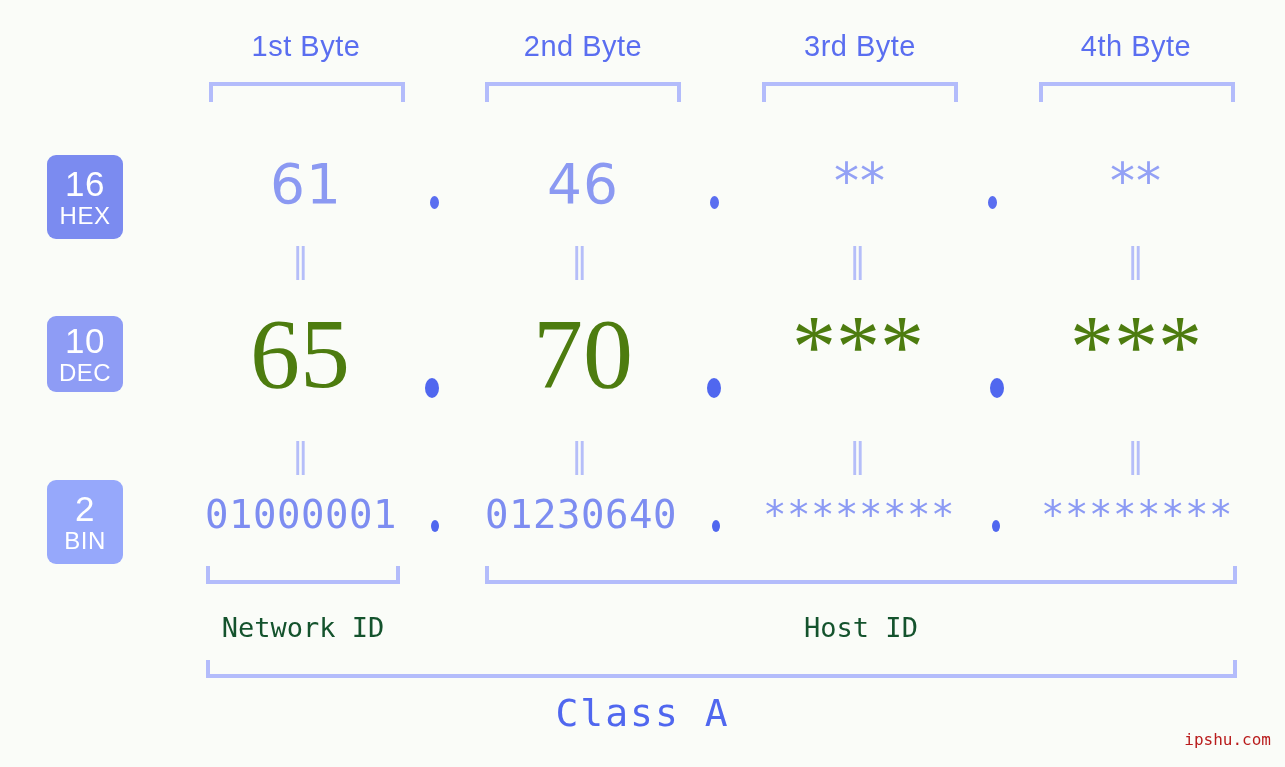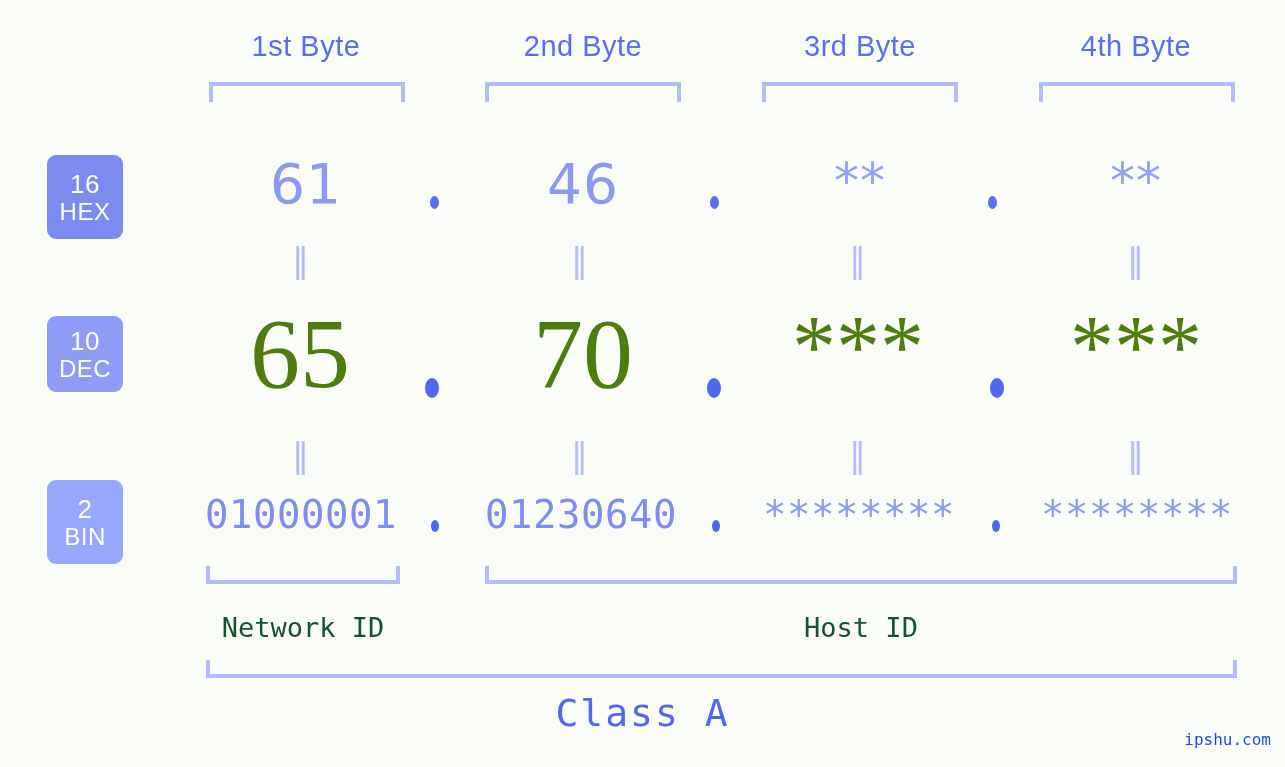--- a/index.html
+++ b/index.html
@@ -57,21 +57,21 @@
     border-radius: 9px;
     color: #ffffff;
     text-align: center;
     display: flex;
     flex-direction: column;
     align-items: center;
     justify-content: center;
     line-height: 1;
   }
   .badge .num {
-    font-size: 26px;
+    font-size: 35px;
     font-weight: 400;
     letter-spacing: 0.5px;
   }
   .badge .nm {
     font-size: 24px;
     font-weight: 400;
     margin-top: 3px;
     letter-spacing: 0.5px;
   }
   #badge-hex { top: 155px; height: 84px; background: #7b8bf0; }
@@ -177,21 +177,21 @@
     letter-spacing: 2px;
   }
 
   
   #watermark {
     position: absolute;
     right: 14px;
     bottom: 18px;
     font-family: "DejaVu Sans Mono", monospace;
     font-size: 16px;
-    color: #1d4ed8;
+    color: #b91c1c;
     letter-spacing: 0px;
   }
 </style>
 </head>
 <body>
 
 <div id="stage">
 
   <div class="byte-label" style="left:186px;">1st Byte</div>
   <div class="byte-label" style="left:463px;">2nd Byte</div>

